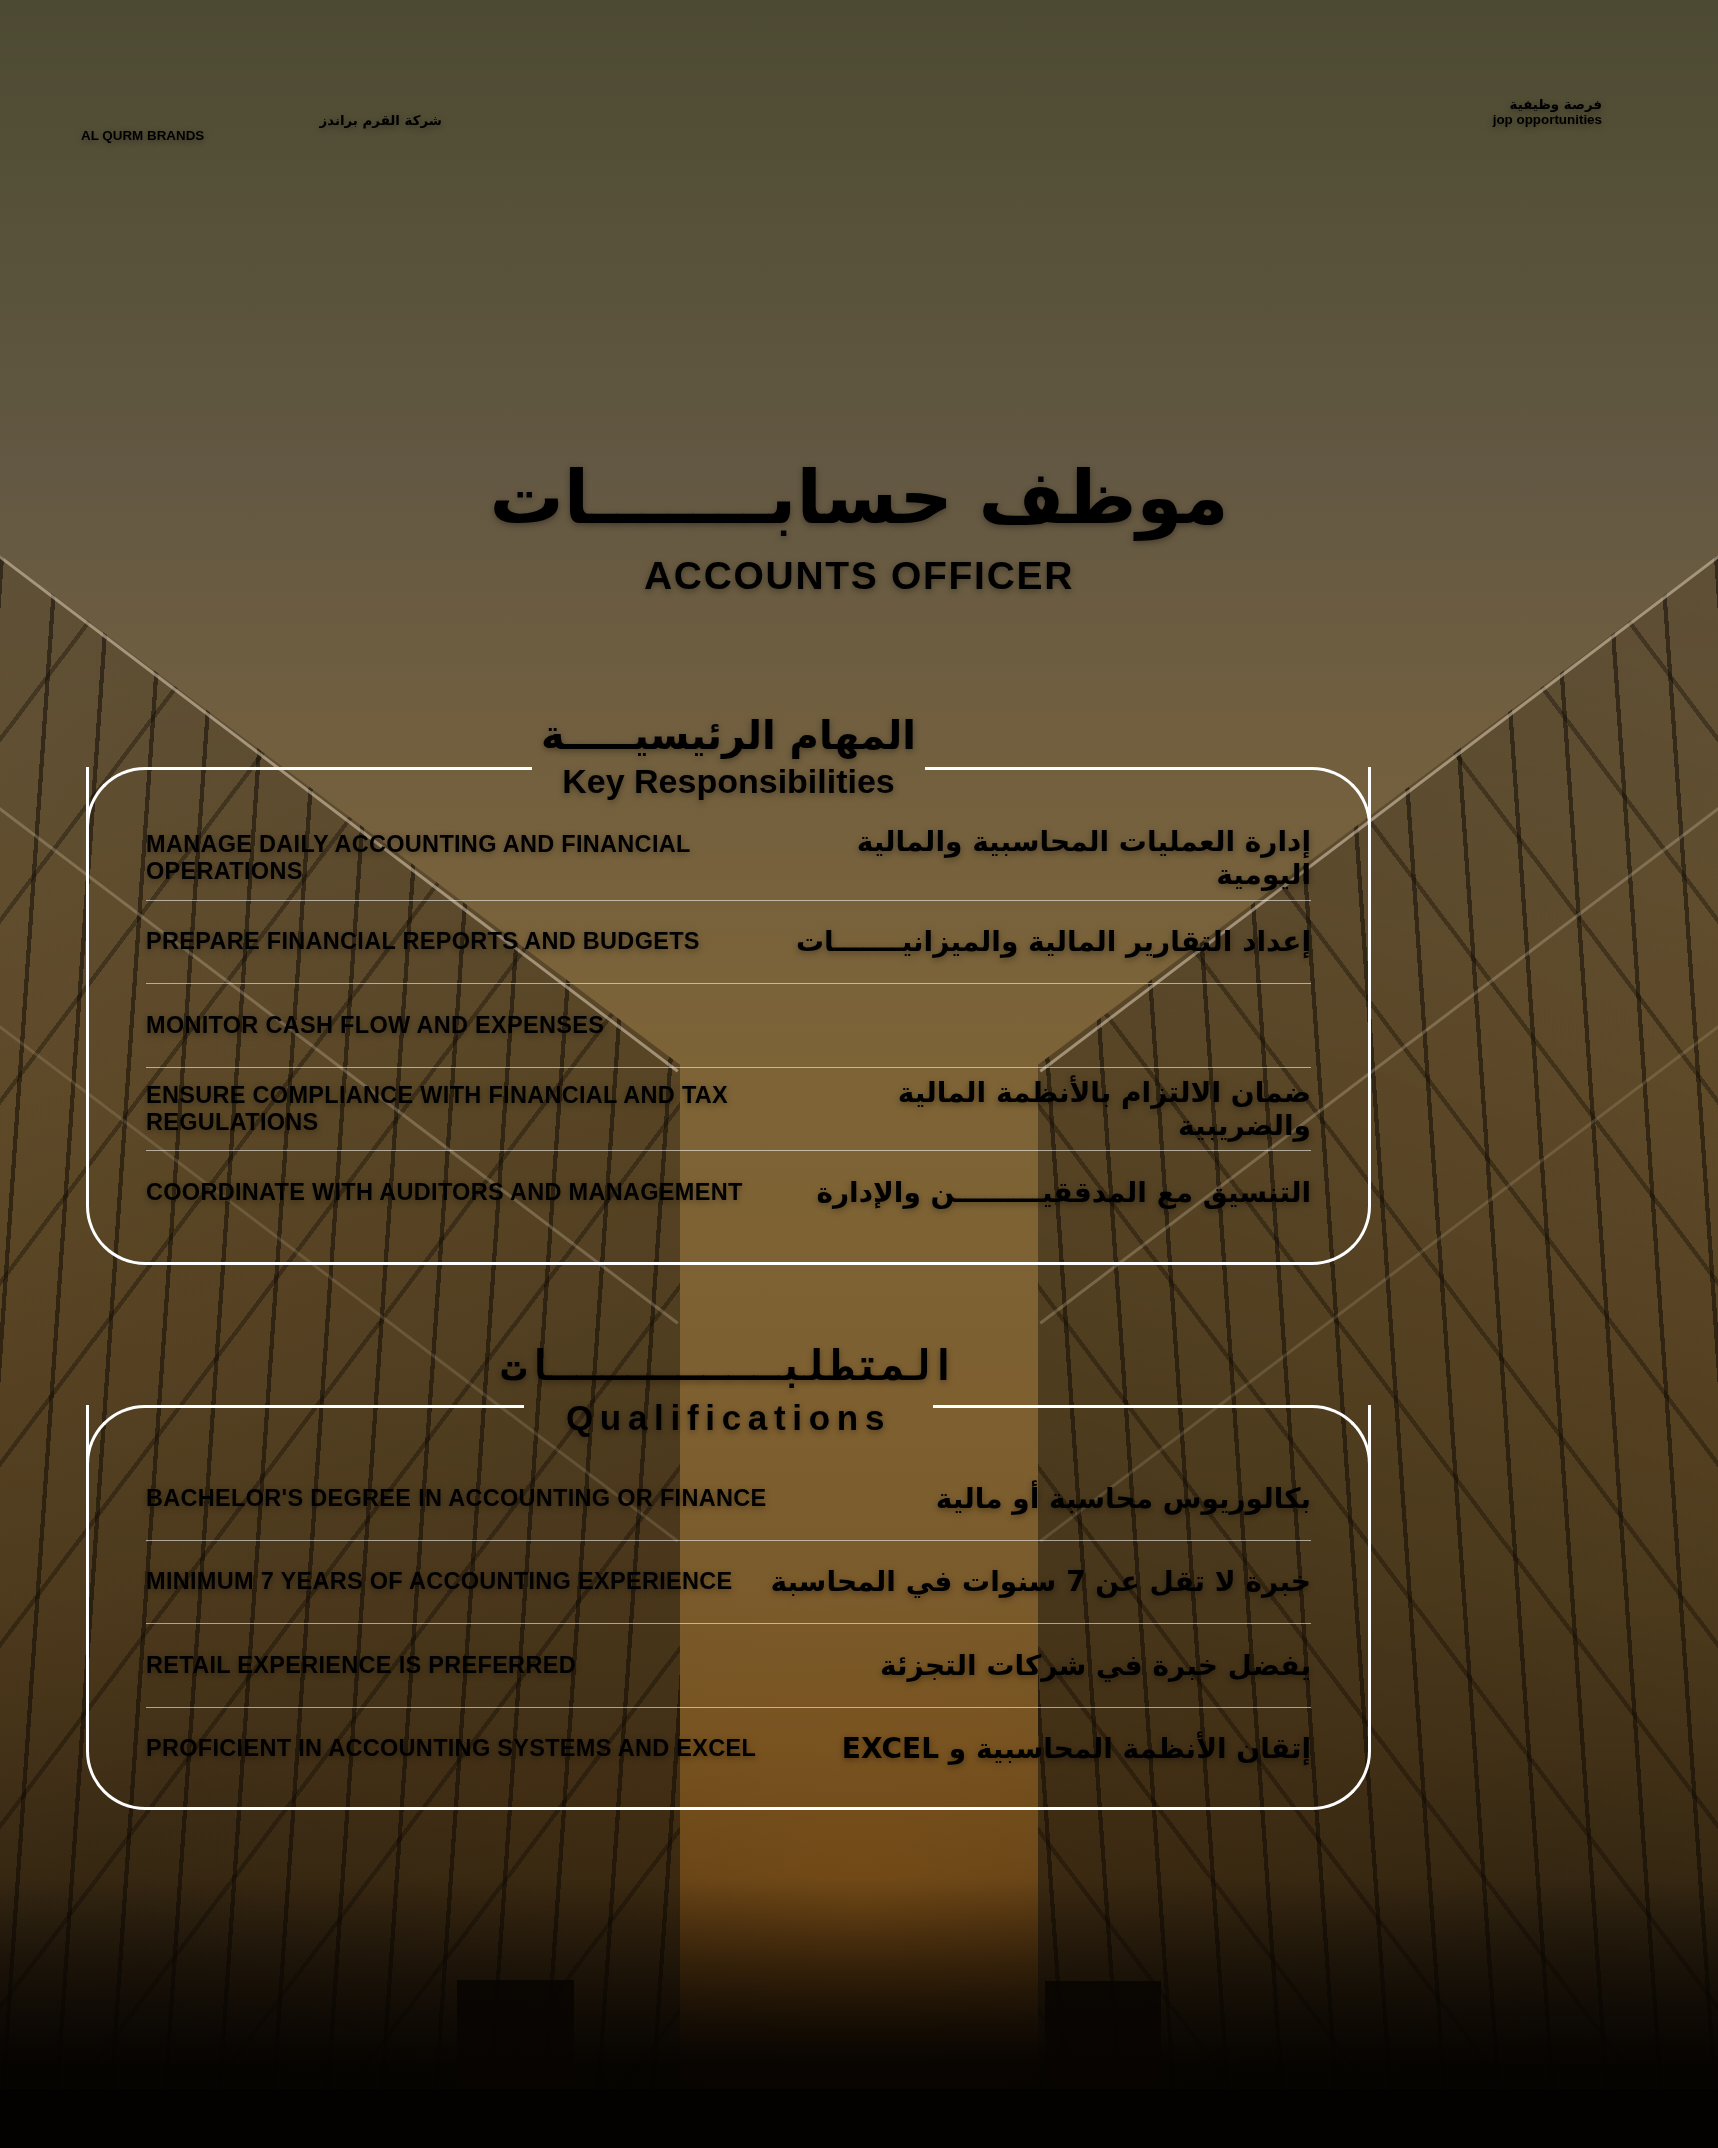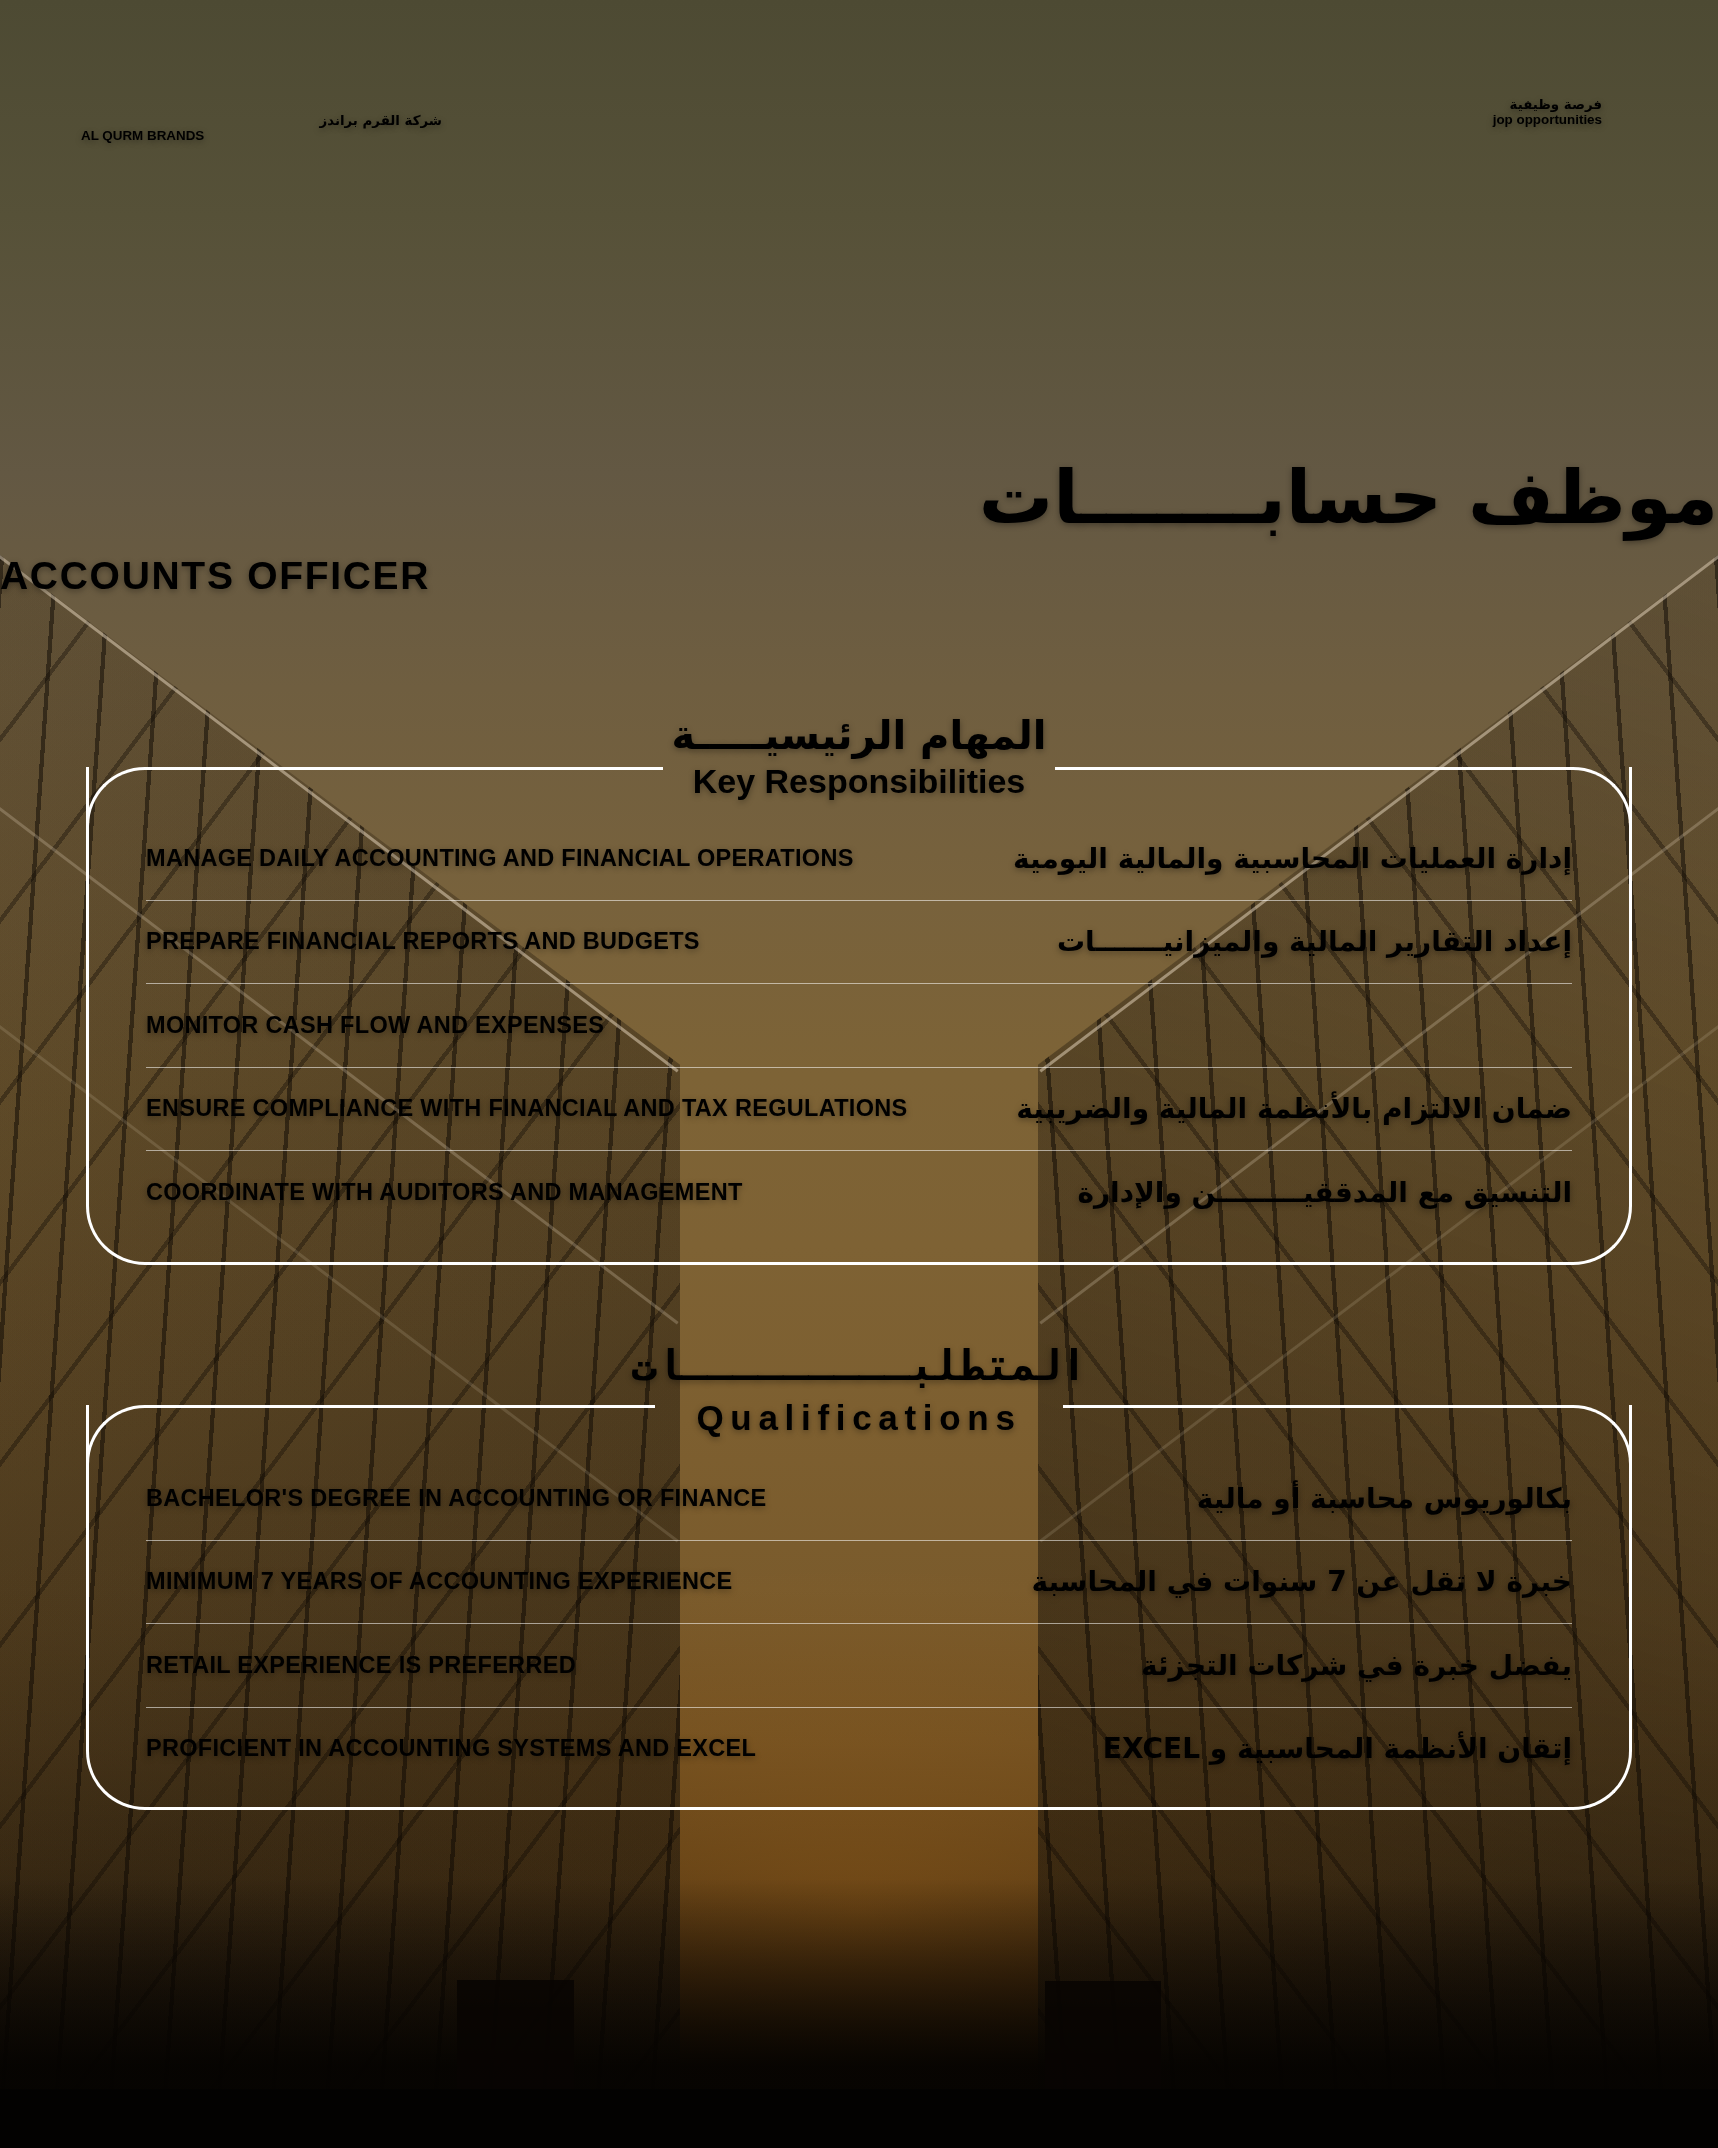--- a/index.html
+++ b/index.html
@@ -36,25 +36,25 @@
   .tower-b{left:1045px;bottom:44px;width:116px;height:123px;}
   .ground{left:0;right:0;bottom:0;height:59px;background:rgba(3,2,1,.95);z-index:2;}
   
   .w{color:#000000;text-shadow:0 1.7px 6.7px rgba(0,0,0,.35);}
   .ar{font-family:"DejaVu Sans",sans-serif;font-weight:bold;}
   .en{font-family:"Liberation Sans",sans-serif;font-weight:bold;}
   
   .brand{top:113px;left:81px;width:361px;z-index:5;}
   .opp{top:97px;right:116px;text-align:right;z-index:5;}
   
-  .title{top:451px;left:0;width:100%;z-index:5;}
+  .title{top:451px;left:0;width:100%;text-align:center;z-index:5;}
   .title-ar{font-size:74px;line-height:1.25;}
   .title-en{font-size:39px;letter-spacing:1.7px;margin-top:10px;}
   
-  .panel{left:86px;width:1546px;z-index:5;box-sizing:border-box;
+  .panel{left:86px;width:1285px;z-index:5;box-sizing:border-box;
     border:3.4px solid #fff;border-top:none;border-radius:0 0 59px 59px;position:absolute;}
   .seg{position:absolute;top:0;height:67px;width:calc(50% - var(--gap));box-sizing:border-box;}
   .seg-l{left:-3.4px;border-top:3.4px solid #fff;border-left:3.4px solid #fff;border-top-left-radius:59px;}
   .seg-r{right:-3.4px;border-top:3.4px solid #fff;border-right:3.4px solid #fff;border-top-right-radius:59px;}
   .panel-header{position:absolute;left:50%;transform:translateX(-50%);text-align:center;white-space:nowrap;}
   .ph-ar{font-size:40px;line-height:1.25;}
   .ph-en{font-size:34px;line-height:1.25;}
   .panel-2 .ph-ar{font-size:42px;font-family:Liberation Mono, monospace;}
   .panel-2 .ph-en{font-size:35px;letter-spacing:6.7px;}
   .rows{position:absolute;left:57px;right:57px;display:flex;flex-direction:column;}

